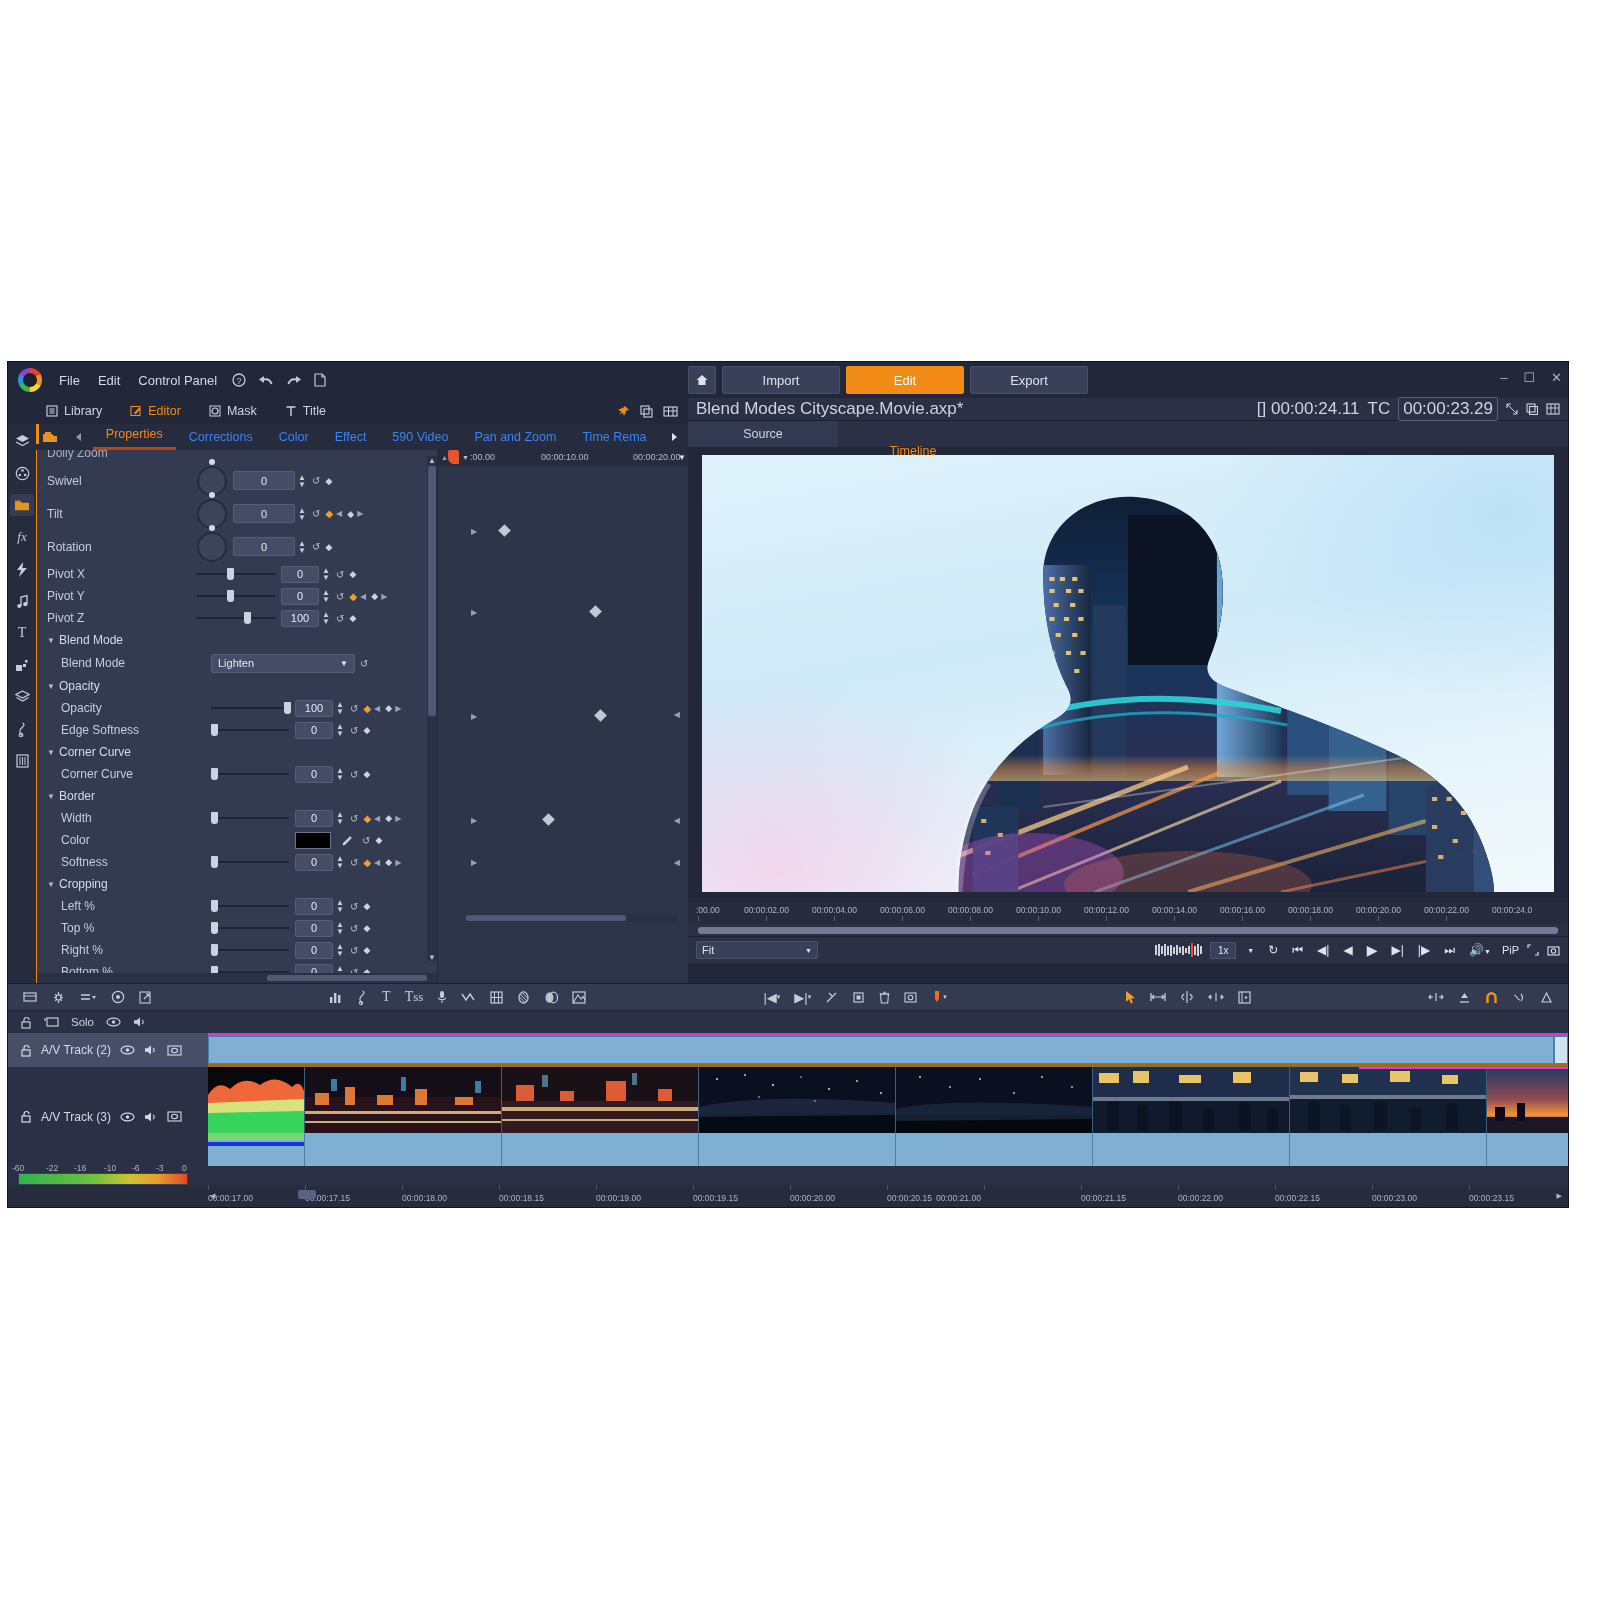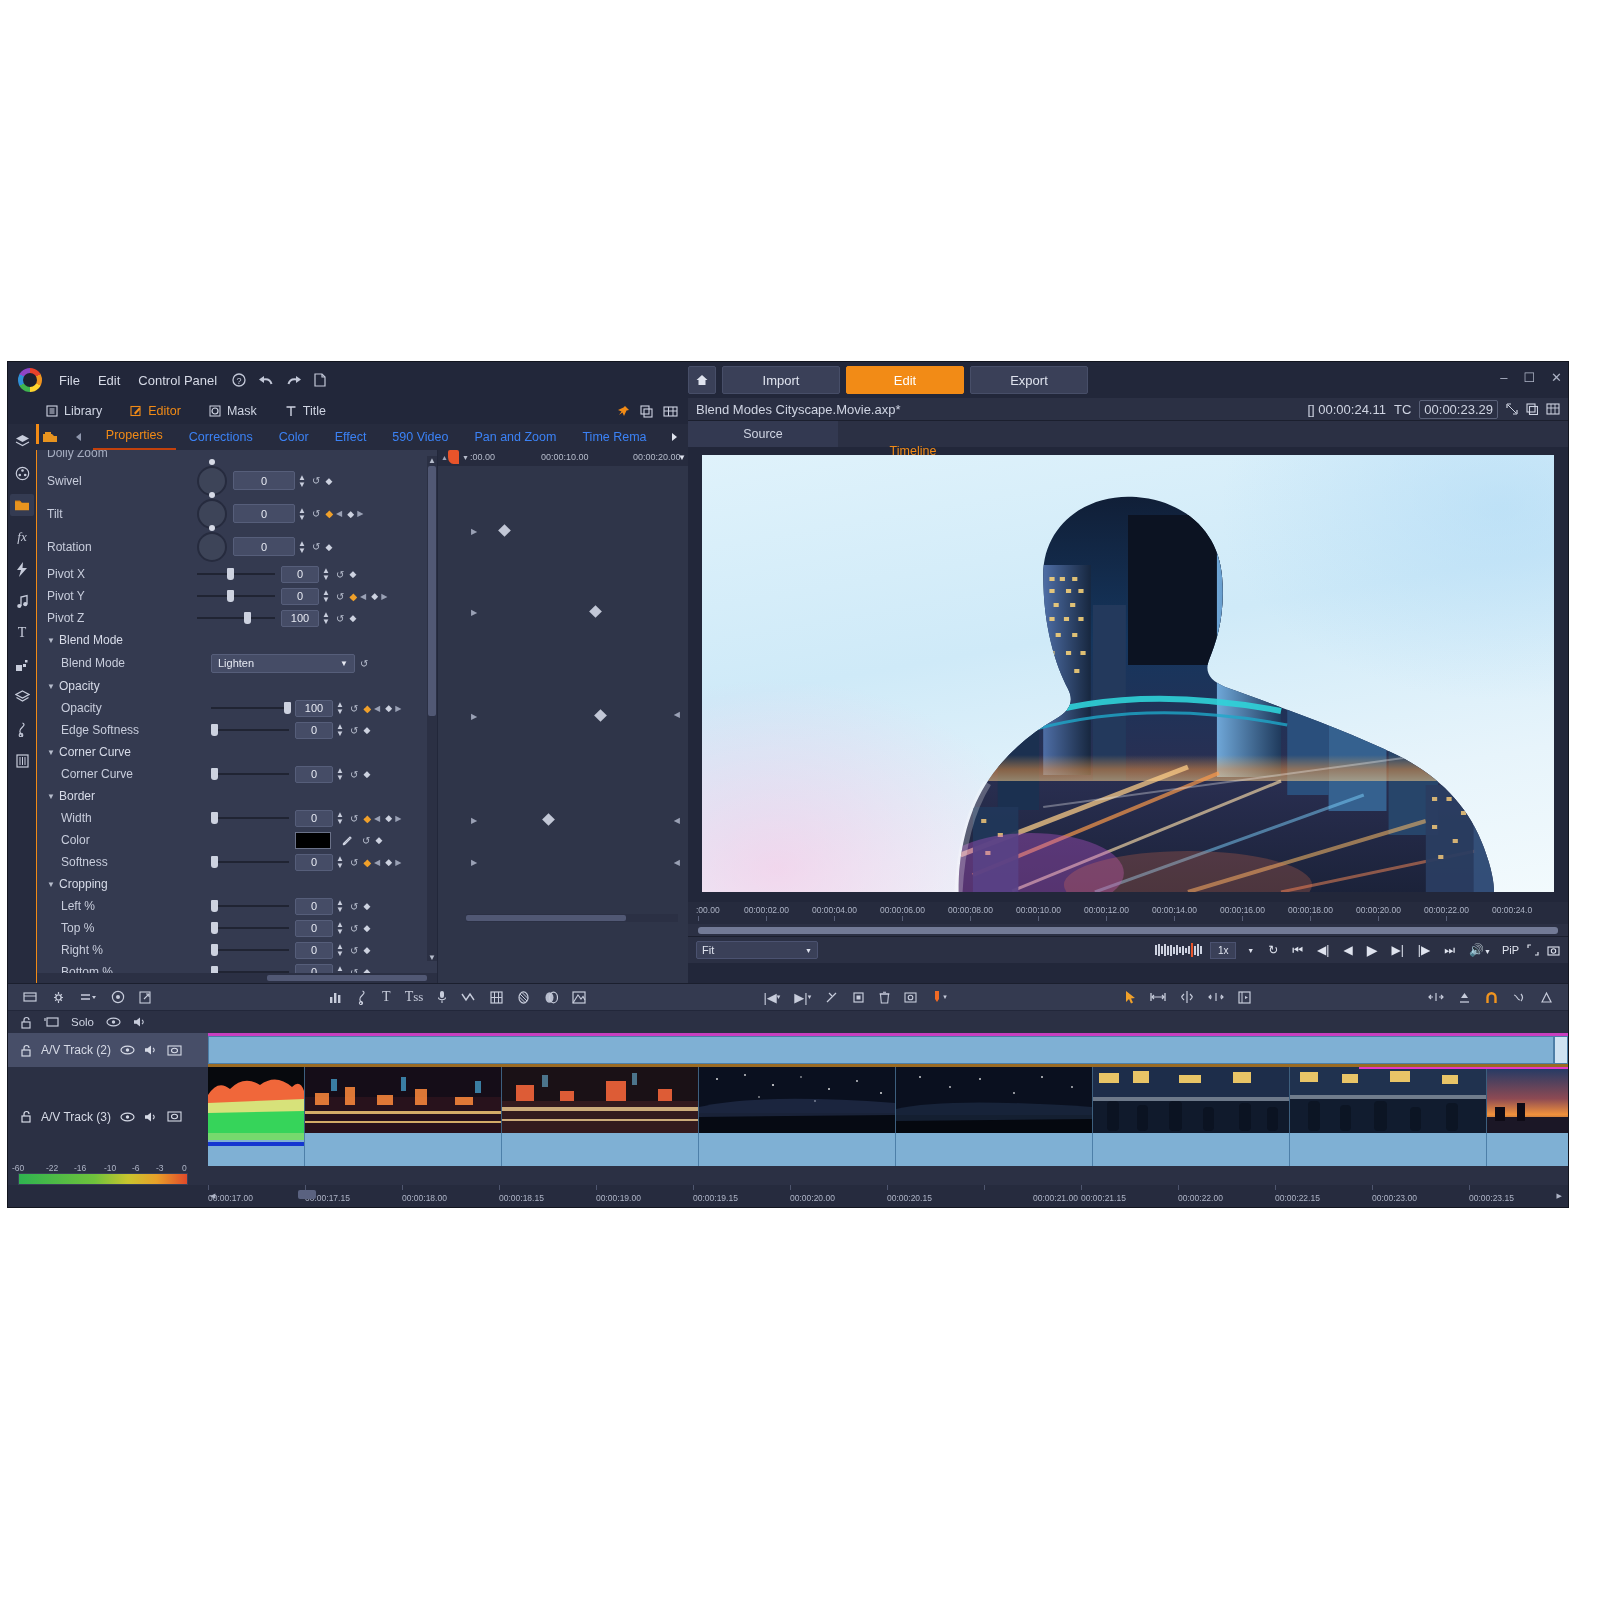--- a/index.html
+++ b/index.html
@@ -34,21 +34,21 @@
   #mt-right{margin-left:auto;display:flex;gap:10px;padding-right:10px;}
   #lmain{display:flex;height:559px;}
   #iconrail{width:28px;background:#262b3e;padding-top:6px;display:flex;flex-direction:column;align-items:center;gap:10px;}
   .rail-i{width:24px;height:22px;display:flex;align-items:center;justify-content:center;cursor:pointer;border-radius:2px;color:#c7ccdb;font-size:13px;}
   .rail-i.sel{background:#343b52;}
   #railbar{position:absolute;left:28px;top:26px;width:3px;height:20px;background:#f28b16;}
   #propcol{flex:1;display:flex;flex-direction:column;min-width:0;}
   #subtabs{height:26px;background:#262b3e;display:flex;align-items:center;}
   .sticon{width:34px;display:flex;align-items:center;justify-content:center;}
   .stab{color:#3b82f6;font-size:12.5px;padding:0 13px;height:26px;line-height:26px;cursor:pointer;white-space:nowrap;}
-  .stab.active{color:#f28b16;border-bottom:4px solid #c2410c;}
+  .stab.active{color:#f28b16;border-bottom:6px solid #c2410c;}
   #propsplit{flex:1;display:flex;min-height:0;border-left:1px solid #f28b16;}
   
   #proplist{width:400px;background:#343a50;position:relative;overflow:hidden;border-right:1px solid #22273a;}
   .prow{height:22px;display:flex;align-items:center;padding-left:10px;font-size:12px;color:#cfd4e2;position:relative;}
   .prow.grp{padding-left:10px;}
   .caret{width:12px;color:#b6bccb;font-size:8px;}
   .plabel{width:150px;color:#c8cddc;font-size:12px;}
   .plabel.ind{padding-left:14px;}
   .pgrp{color:#d7dbe8;font-size:12px;}
   .slider{width:78px;height:2px;background:#202433;position:relative;margin-right:6px;}
@@ -69,21 +69,21 @@
   
   #kfpanel{flex:1;background:#2f3549;position:relative;min-width:0;}
   #kfhead{height:16px;background:#262b3e;position:relative;}
   .kftick{position:absolute;top:2px;font-size:9px;color:#b6bccb;}
   #kfbody{position:relative;height:460px;}
   .kfdot{position:absolute;width:9px;height:9px;background:#c2c7d6;transform:rotate(45deg);}
   .kfarrow{position:absolute;color:#9aa1b5;font-size:8px;}
   .playhead{position:absolute;top:0;width:11px;height:14px;background:#e8542a;border-radius:2px 2px 0 50%;}
   
   #rightcol{flex:1;background:#22273a;position:relative;}
-  #projbar{height:22px;background:#2b3044;display:flex;align-items:center;padding:0 8px;font-size:13px;color:#cfd4e2;gap:8px;border-bottom:1px solid #1b1f2e;}
+  #projbar{height:22px;background:#2b3044;display:flex;align-items:center;padding:0 8px;font-size:17px;color:#cfd4e2;gap:8px;border-bottom:1px solid #1b1f2e;}
   #projbar .spacer{flex:1;}
   .tcbox{border:1px solid #596077;padding:1px 4px;border-radius:2px;}
   #srctabs{height:26px;background:#2b3044;display:flex;}
   .srctab{width:150px;display:flex;align-items:center;justify-content:center;font-size:12.5px;color:#cfd4e2;cursor:pointer;background:#333951;}
   .srctab.active{color:#f28b16;background:#3a4059;margin-top:30px;}
   #preview{height:455px;background:#22273a;padding:8px 14px 0 14px;box-sizing:border-box;}
   #pvframe{width:100%;height:437px;position:relative;overflow:hidden;background:#cfeaf7;}
   
   #scrub{height:22px;background:#262b3e;position:relative;}
   .stick{position:absolute;top:3px;font-size:8.5px;color:#aeb4c6;}
@@ -1314,21 +1314,21 @@
 
     <div id="ruler">
       <span class="rtick" style="left:200px;">00:00:17.00</span>
       <span class="rtick" style="left:297px;">00:00:17.15</span>
       <span class="rtick" style="left:394px;">00:00:18.00</span>
       <span class="rtick" style="left:491px;">00:00:18.15</span>
       <span class="rtick" style="left:588px;">00:00:19.00</span>
       <span class="rtick" style="left:685px;">00:00:19.15</span>
       <span class="rtick" style="left:782px;">00:00:20.00</span>
       <span class="rtick" style="left:879px;">00:00:20.15</span>
-      <span class="rtick" style="left:1025px;">00:00:21.00</span>
+      <span class="rtick" style="left:928px;">00:00:21.00</span>
       <span class="rtick" style="left:1073px;">00:00:21.15</span>
       <span class="rtick" style="left:1170px;">00:00:22.00</span>
       <span class="rtick" style="left:1267px;">00:00:22.15</span>
       <span class="rtick" style="left:1364px;">00:00:23.00</span>
       <span class="rtick" style="left:1461px;">00:00:23.15</span>
       <span class="rmark" style="left:200px;"></span>
         <span class="rmark" style="left:297px;"></span>
       <span class="rmark" style="left:394px;"></span>
         <span class="rmark" style="left:491px;"></span>
       <span class="rmark" style="left:588px;"></span>

